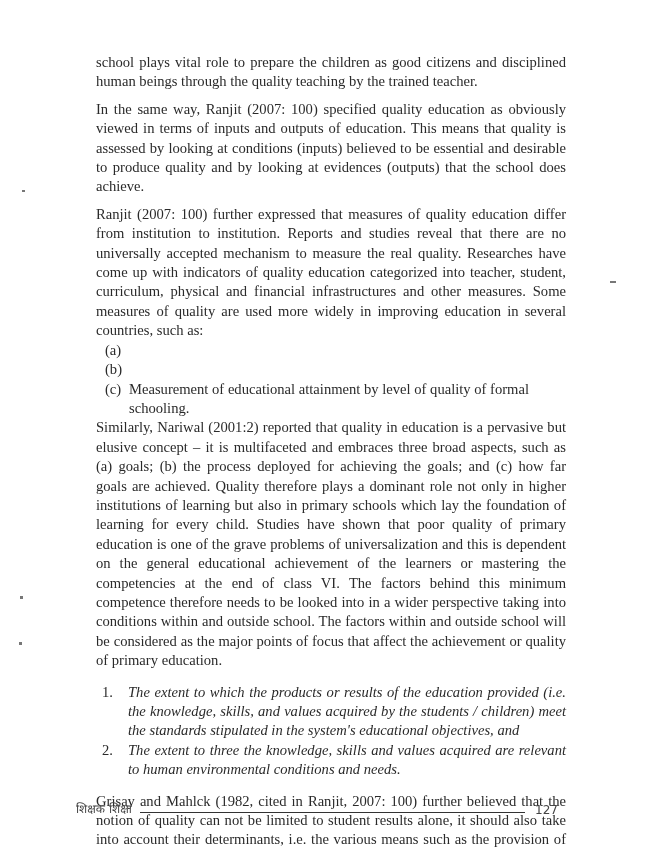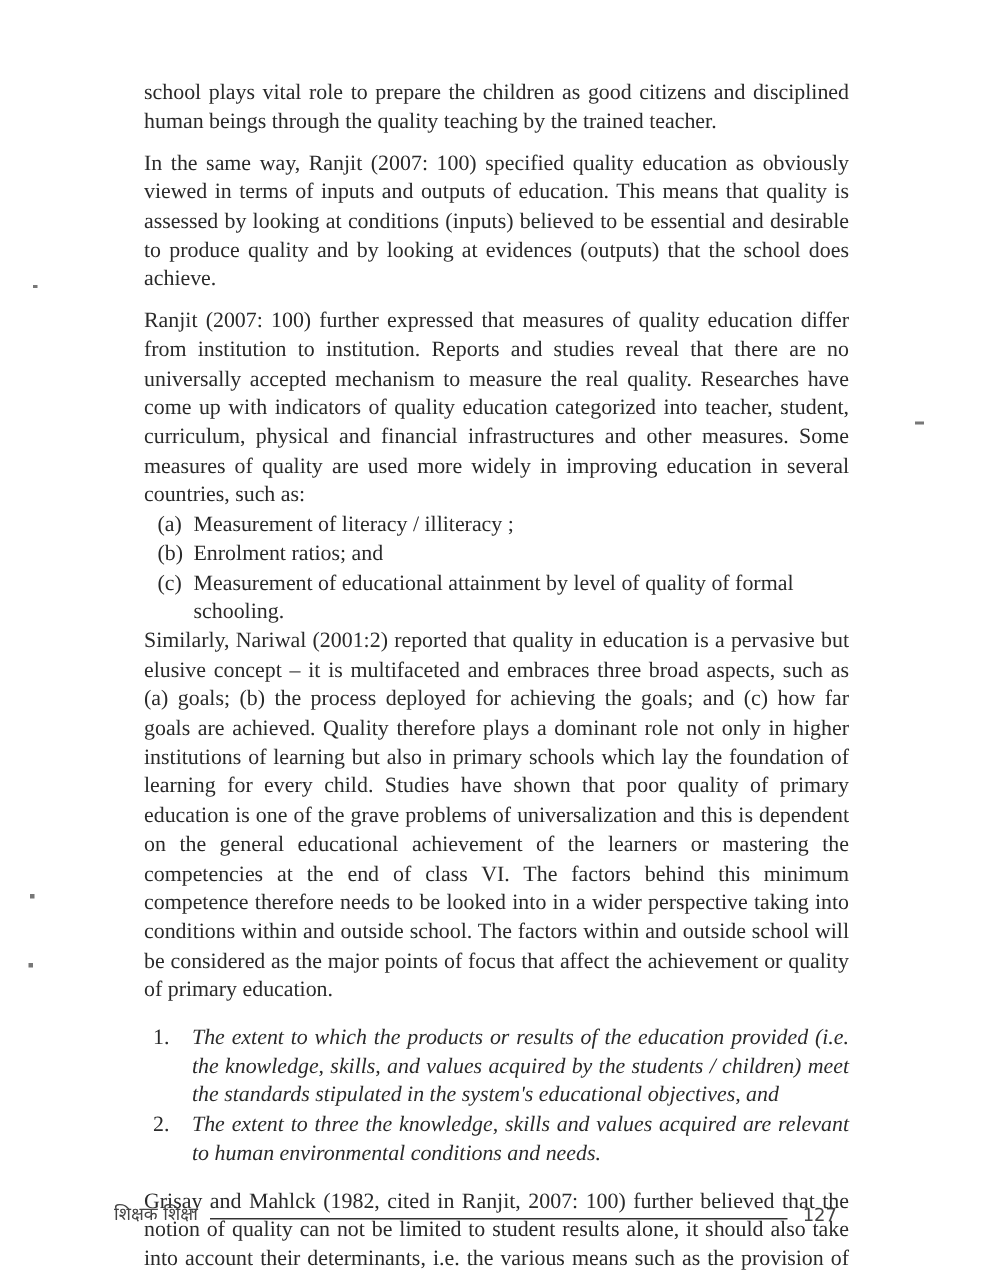--- a/index.html
+++ b/index.html
@@ -29,25 +29,23 @@
 </head>
 <body>
 
 <div class="page">
   <p>school plays vital role to prepare the children as good citizens and disciplined human beings through the quality teaching by the trained teacher.</p>
   <p>In the same way, Ranjit (2007: 100) specified quality education as obviously viewed in terms of inputs and outputs of education. This means that  quality is assessed by looking at conditions (inputs) believed to be essential and desirable to produce quality and by looking at evidences (outputs) that the school does achieve.</p>
   <p class="tight">Ranjit (2007: 100) further expressed that measures of quality education differ from institution to institution. Reports and studies reveal that there are no universally accepted mechanism to measure the real quality. Researches have come up with indicators of quality education categorized into teacher, student, curriculum, physical and financial infrastructures and other measures. Some measures of quality are used more widely in improving education in several countries, such as:</p>
   <ul class="alpha-list">
     <li>
       <span class="lbl">(a)</span>
-      <span>Measurement of literacy / illiteracy ;</span>
     </li>
     <li>
       <span class="lbl">(b)</span>
-      <span>Enrolment ratios; and</span>
     </li>
     <li>
       <span class="lbl">(c)</span>
       <span>Measurement of educational attainment by level of quality of formal schooling.</span>
     </li>
   </ul>
   <p style="margin-bottom:12px;">Similarly, Nariwal (2001:2) reported that quality in education is a pervasive but elusive concept – it is multifaceted and embraces three broad aspects, such as (a) goals; (b) the process deployed for achieving the goals; and (c) how far goals are achieved. Quality therefore plays a dominant role not only in higher institutions of learning but also in primary schools which lay the foundation of learning for every child.  Studies have shown that poor quality of primary education is one of the grave problems of universalization and this is dependent on the general educational achievement of the learners or mastering the competencies at the end of class VI. The factors behind this minimum competence therefore needs to be looked into in a wider perspective taking into conditions within and outside school. The factors within and outside school will be considered as the major points of focus that affect the achievement or quality of primary education.</p>
   <ol class="num-list">
     <li>
       <span class="lbl">1.</span>

